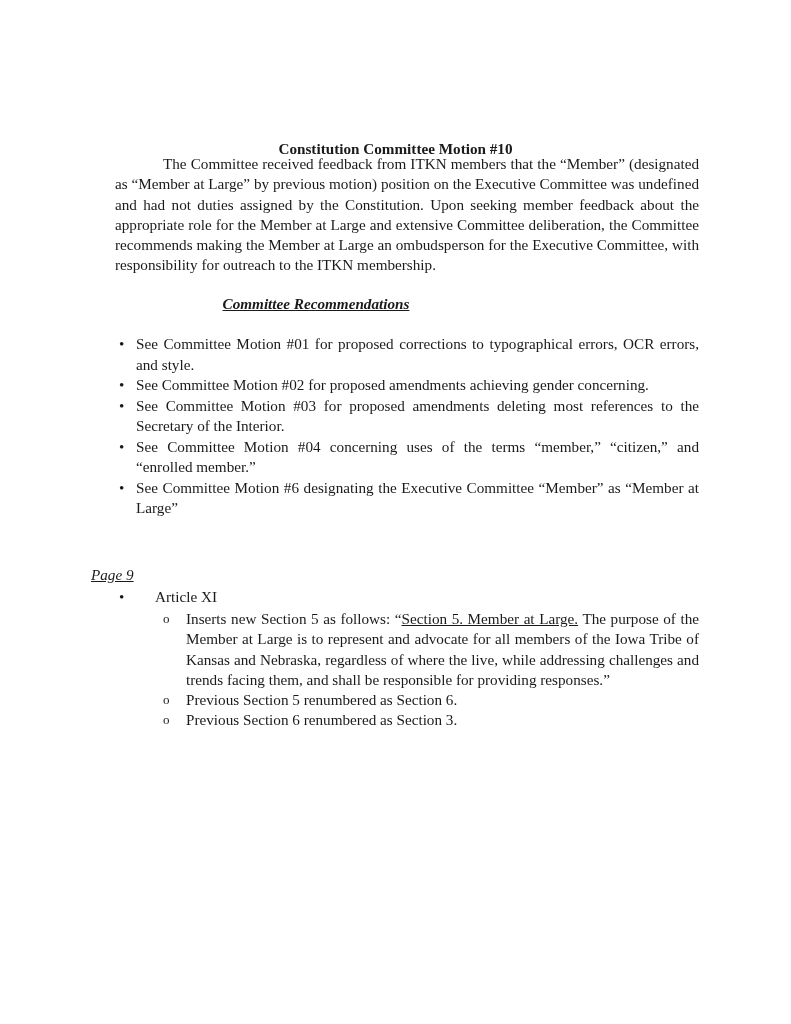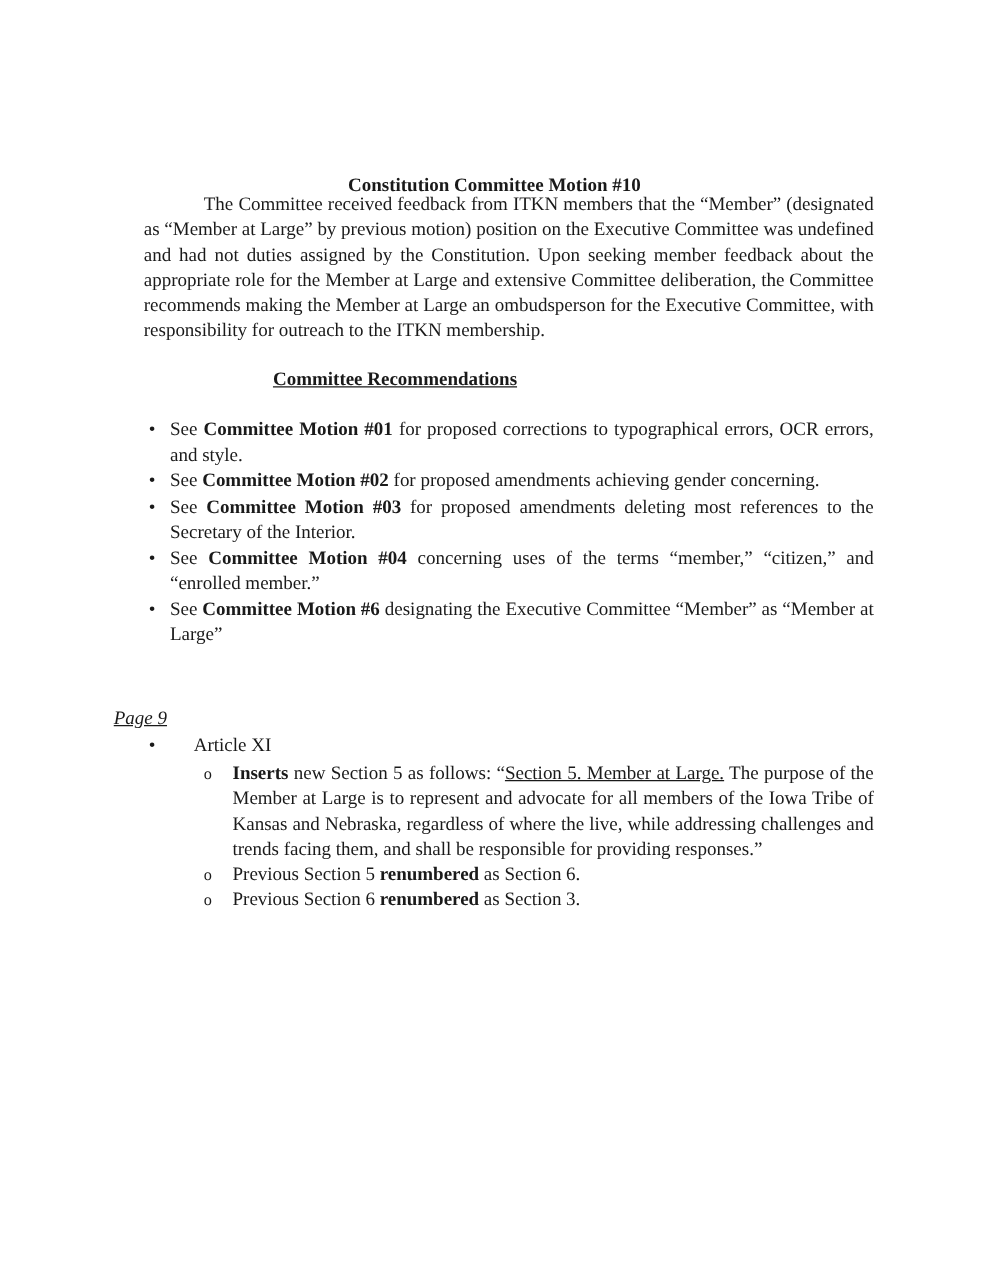--- a/index.html
+++ b/index.html
@@ -11,33 +11,33 @@
   .page { position: absolute; left: 0; top: 0; width: 791px; height: 1024px; }
   .title { position: absolute; left: 0; width: 791px; text-align: center; font-weight: bold; margin-top: 45px; }
   .t1 { top: 94px; }
   .t2 { top: 114px; }
   .intro {
     position: absolute; left: 115px; width: 584px; top: 154px;
     text-align: justify; text-indent: 48px; line-height: 20.3px;
   }
   .rec-heading {
     position: absolute; left: 0; width: 632px; top: 294px;
-    text-align: center; font-weight: bold; text-decoration: underline;
+    text-align: center; font-weight: bold; text-decoration: underline; font-style: italic;
   }
   .bullets { position: absolute; left: 115px; width: 584px; top: 334px; margin: 0; padding: 0; list-style: none; }
   .bullets li { position: relative; padding-left: 21px; text-align: justify; margin-bottom: 0; line-height: 20.5px; }
   .bullets li .dot { position: absolute; left: 4px; top: 0; }
   .page-label { position: absolute; left: 91px; top: 565px; text-decoration: underline; font-style: italic; }
   .article { position: absolute; left: 115px; top: 587px; }
   .article .dot { position: absolute; left: 4px; }
   .article .txt { position: absolute; left: 40px; white-space: nowrap; }
   .sub { position: absolute; left: 163px; width: 536px; top: 609px; margin: 0; padding: 0; list-style: none; }
   .sub li { position: relative; padding-left: 23px; text-align: justify; line-height: 20.3px; }
   .sub li .circ { position: absolute; left: 0px; top: 0; font-size: 13px; }
-  b { font-weight: bold; }
+  b { font-weight: normal; }
   u { text-decoration: underline; }
 </style>
 </head>
 <body>
 
 <div class="page">
   <div class="title t1">Constitution Committee Motion #10</div>
 
   <div class="intro">The Committee received feedback from ITKN members that the “Member” (designated as “Member at Large” by previous motion) position on the Executive Committee was undefined and had not duties assigned by the Constitution.  Upon seeking member feedback about the appropriate role for the Member at Large and extensive Committee deliberation, the Committee recommends making the Member at Large an ombudsperson for the Executive Committee, with responsibility for outreach to the ITKN membership.</div>
 

